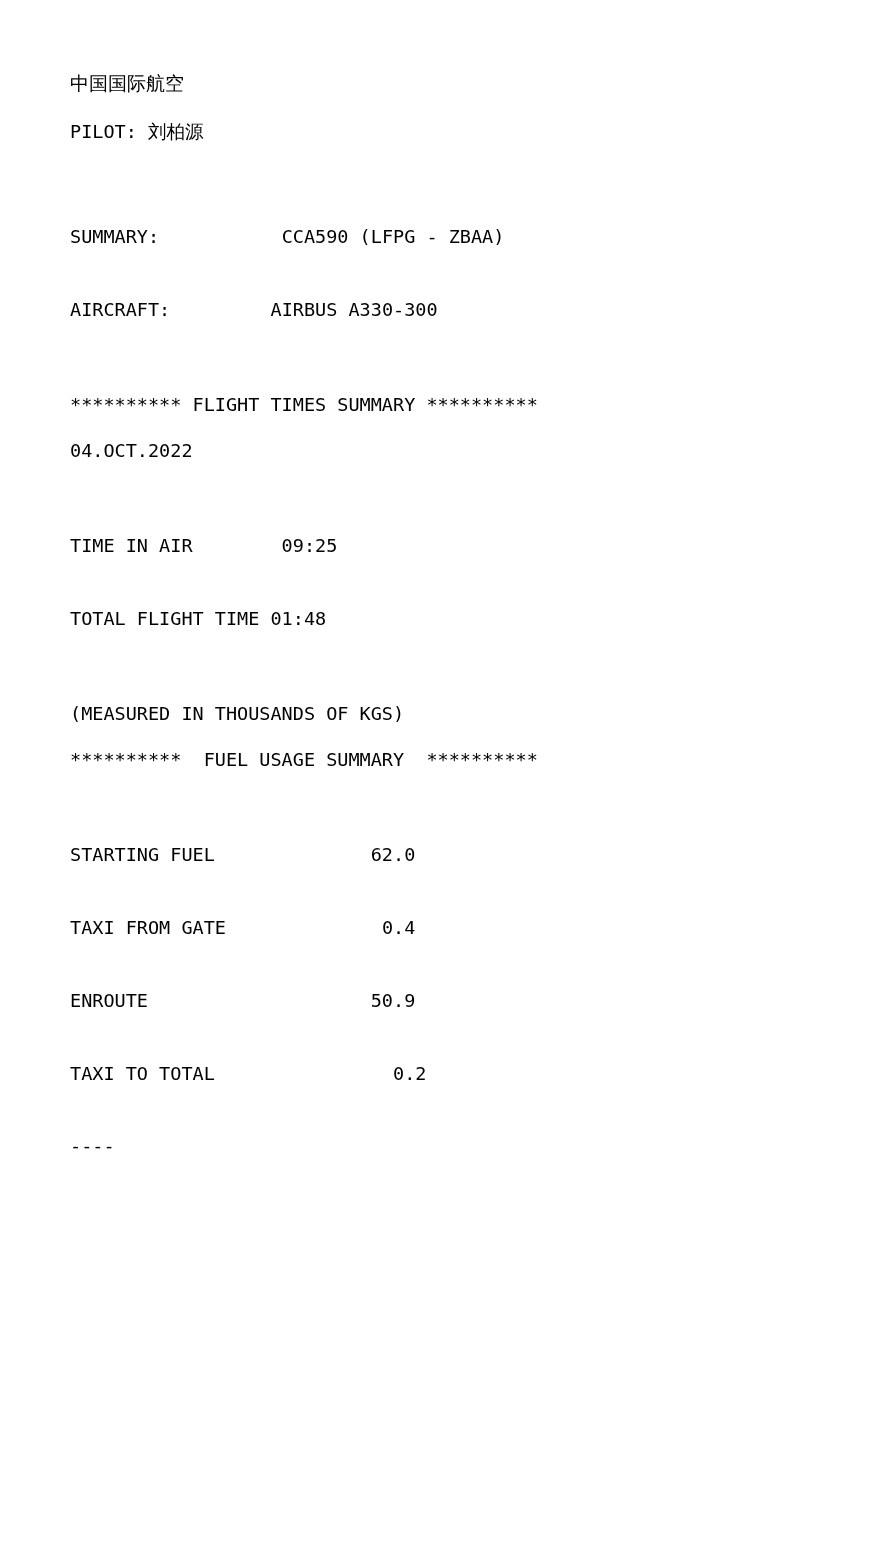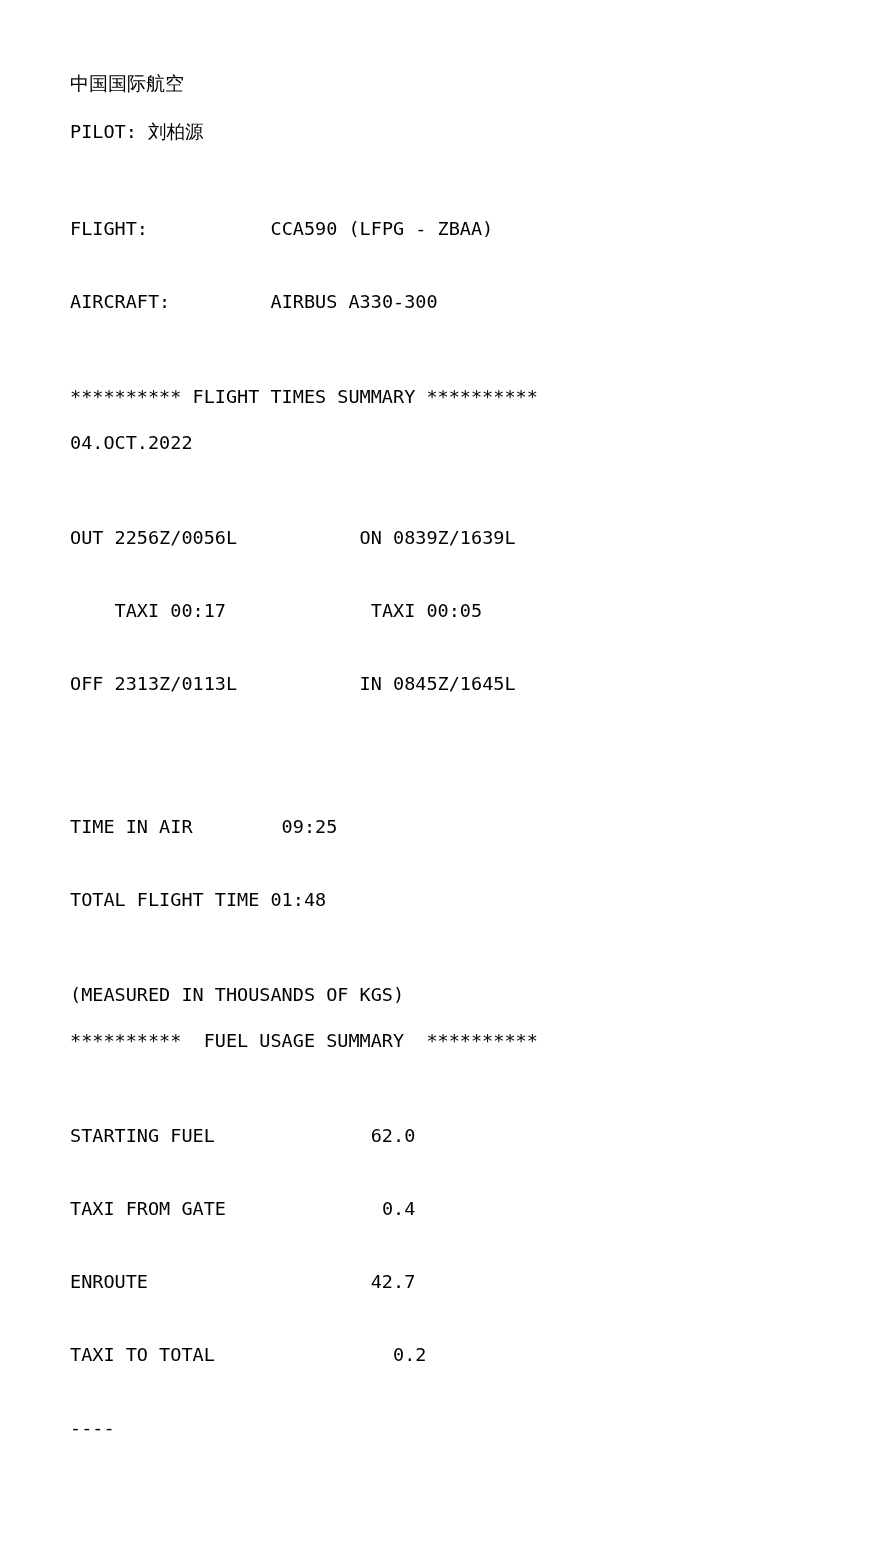--- a/index.html
+++ b/index.html
@@ -29,63 +29,58 @@
     white-space: pre;
   }
   .mono {
     font-family: "DejaVu Sans Mono", monospace;
     font-size: 18.5px;
     line-height: 24.3px;
     white-space: pre;
     letter-spacing: 0px;
   }
   .pilot {
-    margin: 0 0 24px 0;
+    margin: 0 0 32px 0;
   }
   .blk {
     margin: 0 0 22px 0;
   }
   .row { white-space: pre; }
 </style>
 </head>
 <body>
 
 <div class="page">
 
   <div class="airline">中国国际航空</div>
 
   <div class="mono pilot">PILOT: 刘柏源</div>
 
   <div class="mono blk">
-    <div class="row"><span>FLIGHT:</span><span>           </span><span>CCA590 (LFPG - ZBAA)</span></div>
+    <div class="row"><span>SUMMARY:</span><span>           </span><span>CCA590 (LFPG - ZBAA)</span></div>
     <div class="row"><span>AIRCRAFT:</span><span>         </span><span>AIRBUS A330-300</span></div>
   </div>
 
   <div class="mono blk">********** FLIGHT TIMES SUMMARY **********</div>
 
   <div class="mono blk">04.OCT.2022</div>
 
-  <div class="mono blk">
-    <div class="row"><span>OUT 2256Z/0056L</span><span>           </span><span>ON 0839Z/1639L</span></div>
-    <div class="row"><span>    </span><span>TAXI 00:17</span><span>             </span><span>TAXI 00:05</span></div>
-    <div class="row"><span>OFF 2313Z/0113L</span><span>           </span><span>IN 0845Z/1645L</span></div>
-  </div>
 
   <div class="mono blk">
     <div class="row">TIME IN AIR        09:25</div>
     <div class="row">TOTAL FLIGHT TIME 01:48</div>
   </div>
 
   <div class="mono blk">(MEASURED IN THOUSANDS OF KGS)</div>
 
   <div class="mono blk">**********  FUEL USAGE SUMMARY  **********</div>
 
   <div class="mono blk">
     <div class="row"><span>STARTING FUEL</span><span>              </span><span>62.0</span></div>
     <div class="row"><span>TAXI FROM GATE</span><span>              </span><span>0.4</span></div>
-    <div class="row"><span>ENROUTE</span><span>                    </span><span>42.7</span></div>
+    <div class="row"><span>ENROUTE</span><span>                    </span><span>50.9</span></div>
     <div class="row"><span>TAXI TO TOTAL</span><span>                </span><span>0.2</span></div>
     <div class="row">----</div>
     
     
   </div>
 
 </div>
 
 </body></html>

